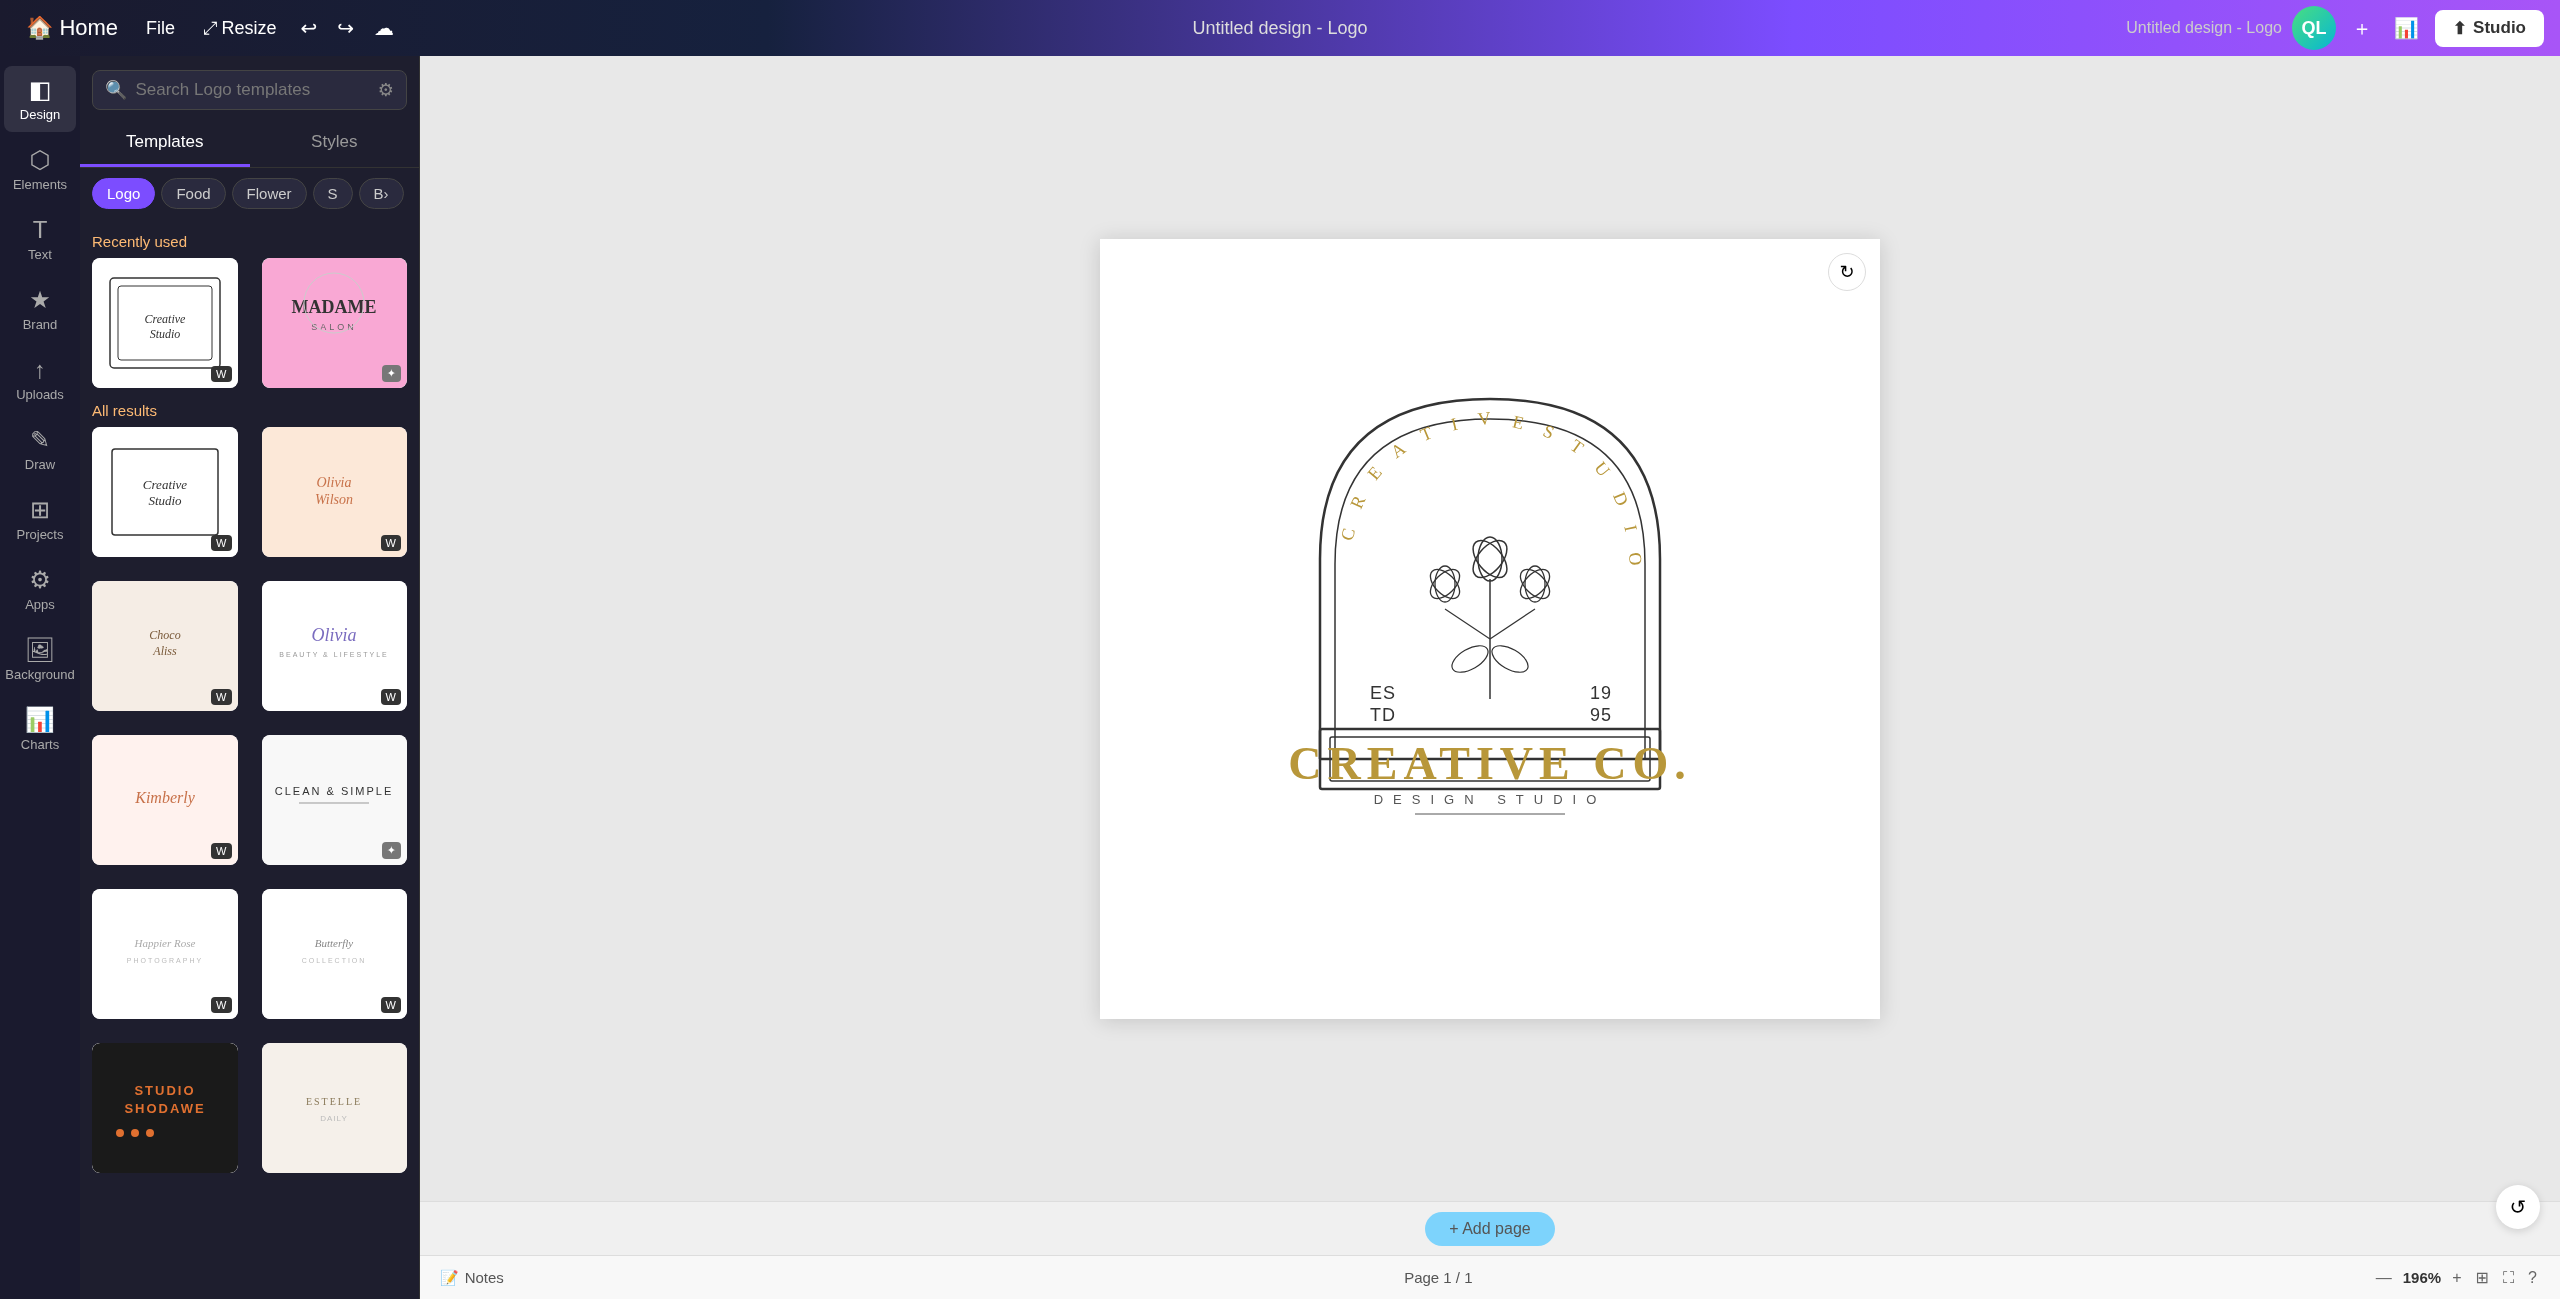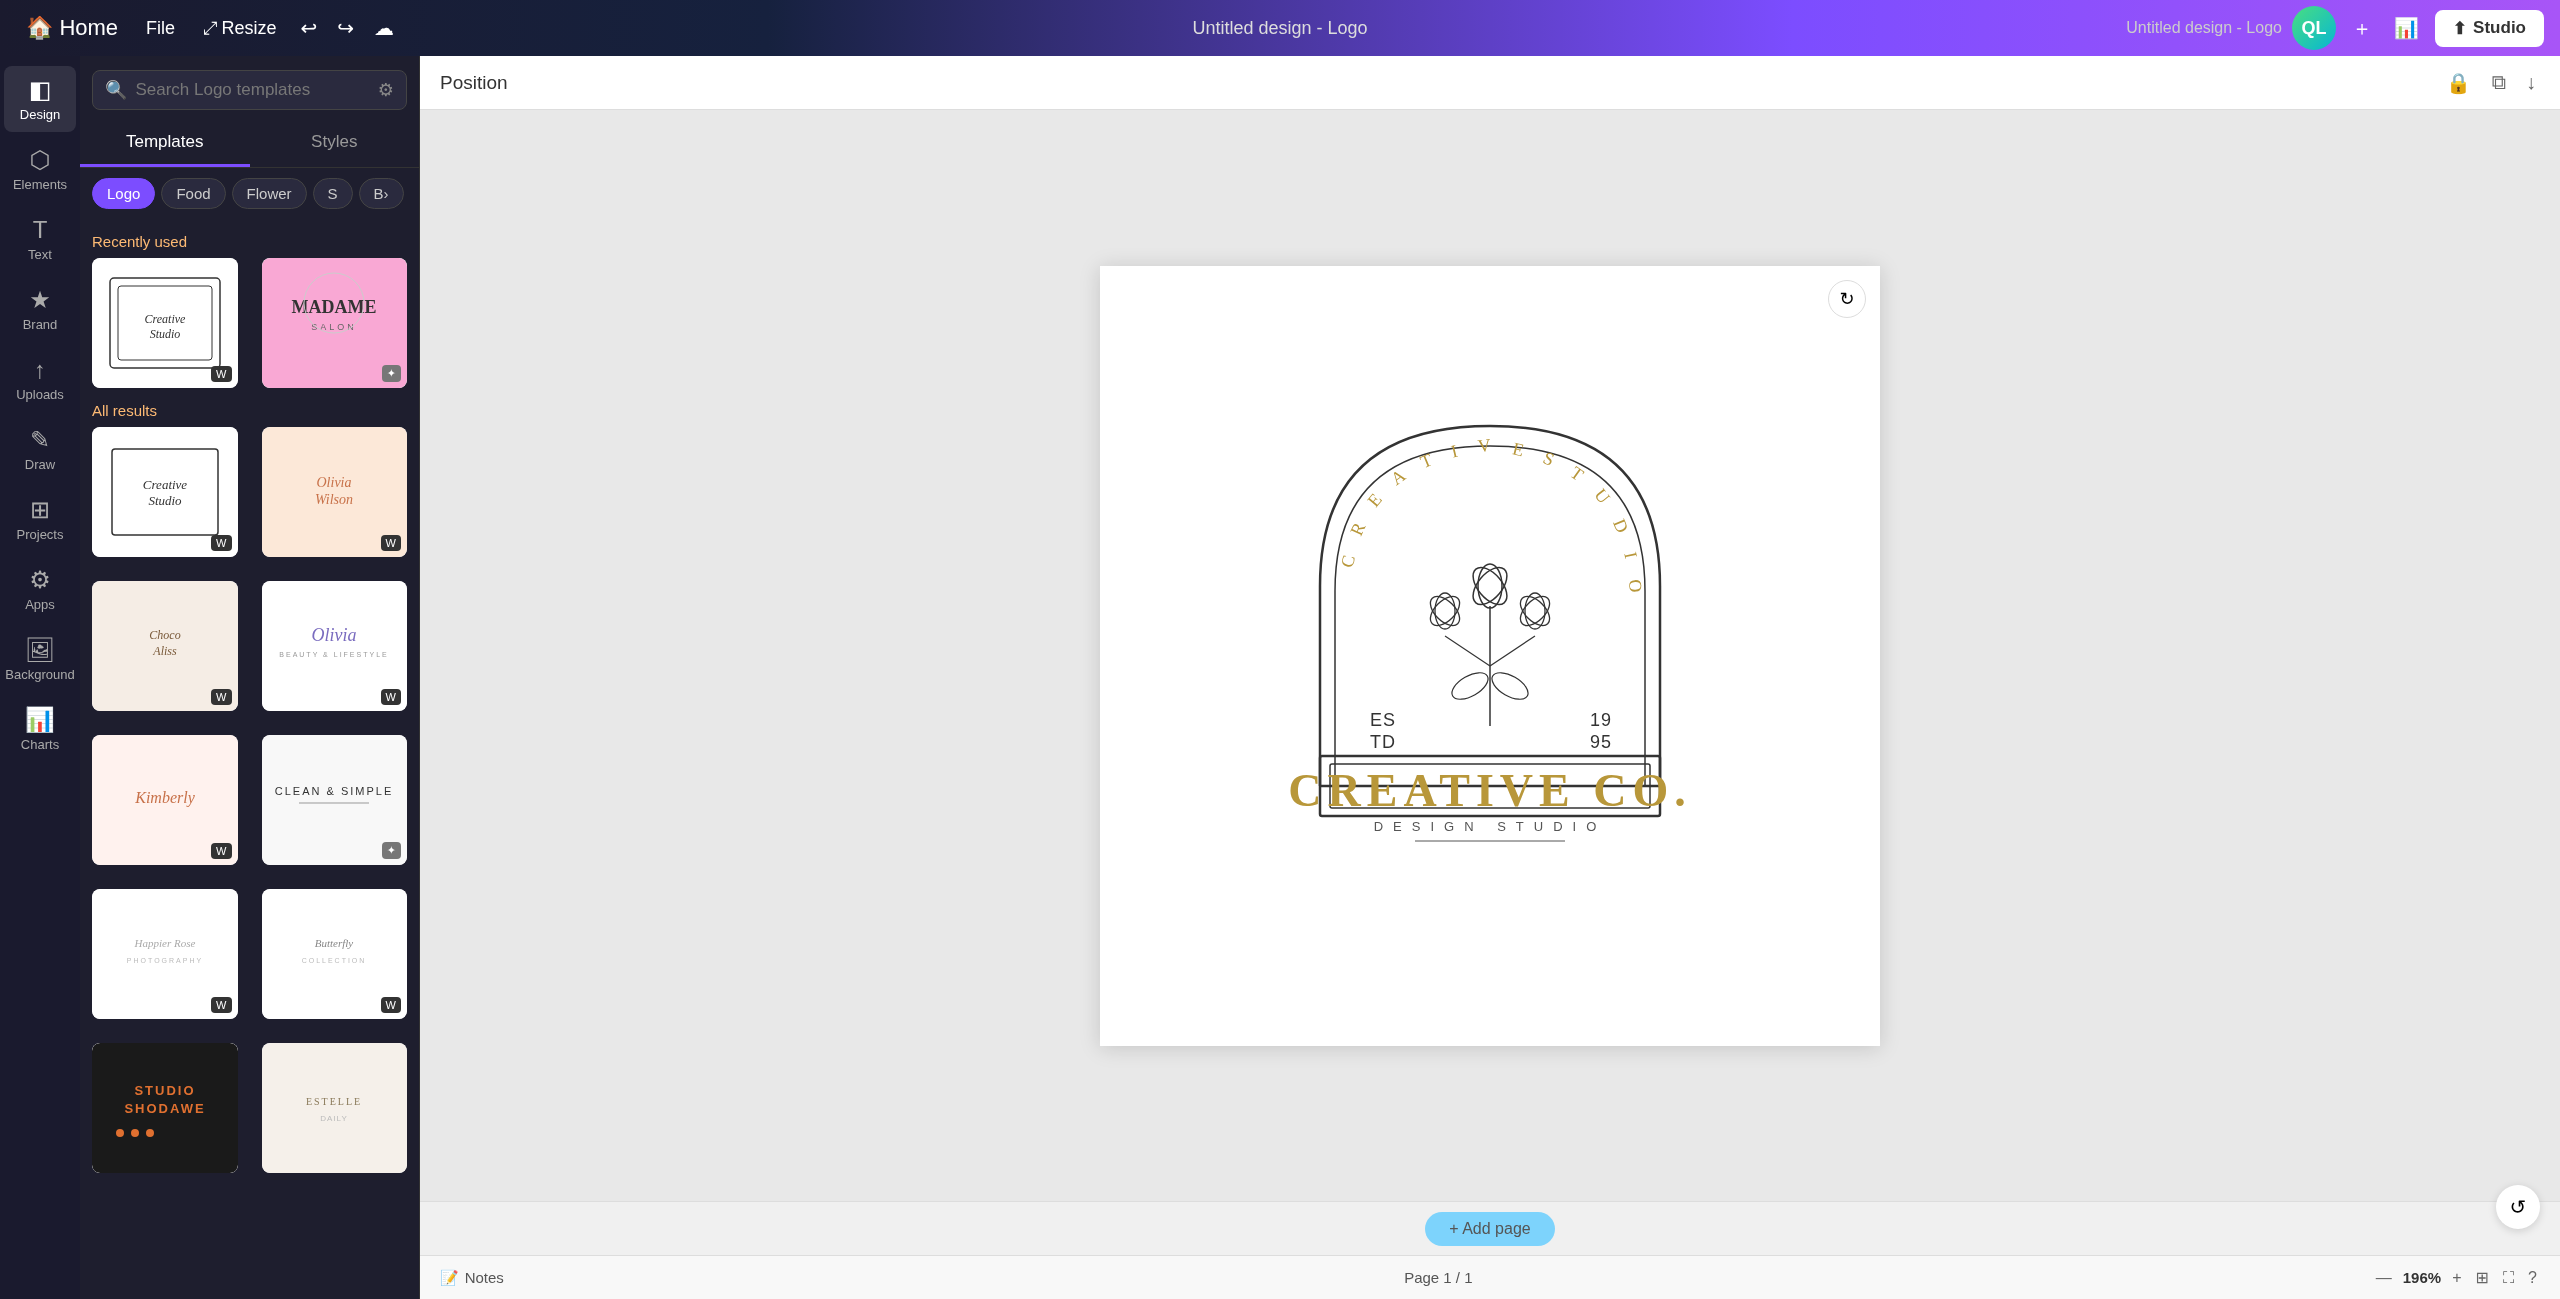--- a/index.html
+++ b/index.html
@@ -311,28 +311,20 @@
         </div>
 
       </div>
     </div>
 
     <button class="hide-panel-btn">‹</button>
   </div>
 
   <div class="canvas-area">
 
-    <div class="canvas-toolbar">
-      <span class="canvas-toolbar-label">Position</span>
-      <div class="canvas-toolbar-icons">
-        <button class="canvas-icon-btn">🔒</button>
-        <button class="canvas-icon-btn">⧉</button>
-        <button class="canvas-icon-btn">↓</button>
-      </div>
-    </div>
 
     <div class="canvas-main">
       <div class="canvas-page">
 
         <button class="refresh-btn" style="position:absolute;right:14px;top:14px;z-index:10;">↻</button>
 
         <div class="logo-design">
           <div class="logo-inner">
 
             <svg width="460" height="480" viewBox="0 0 460 480">

